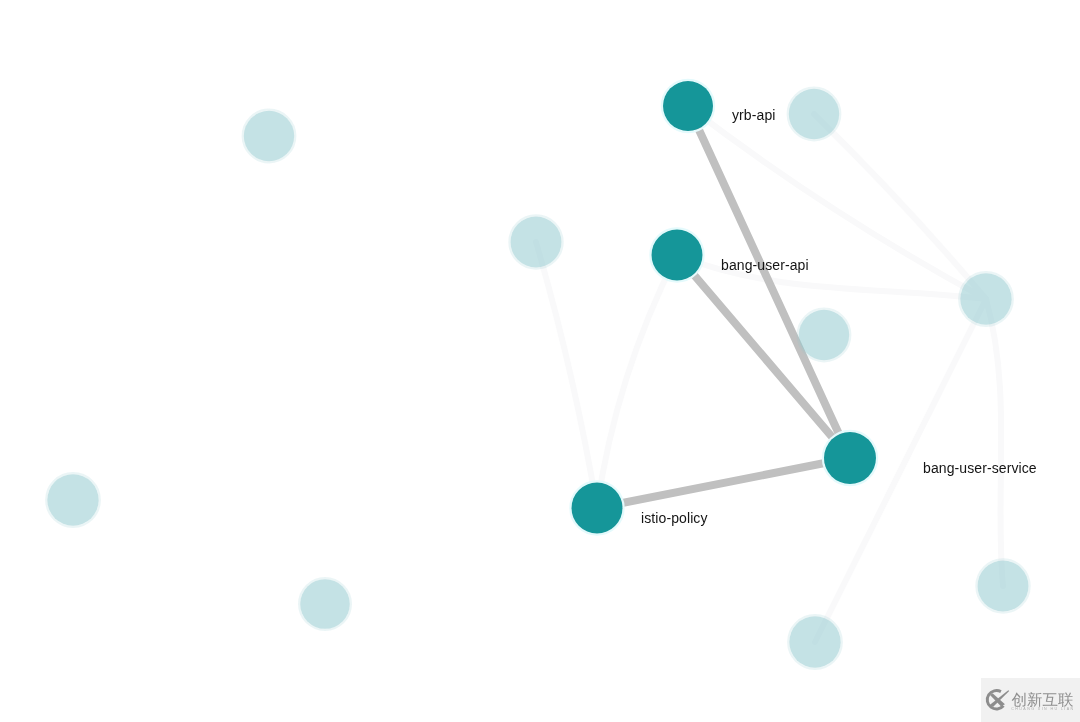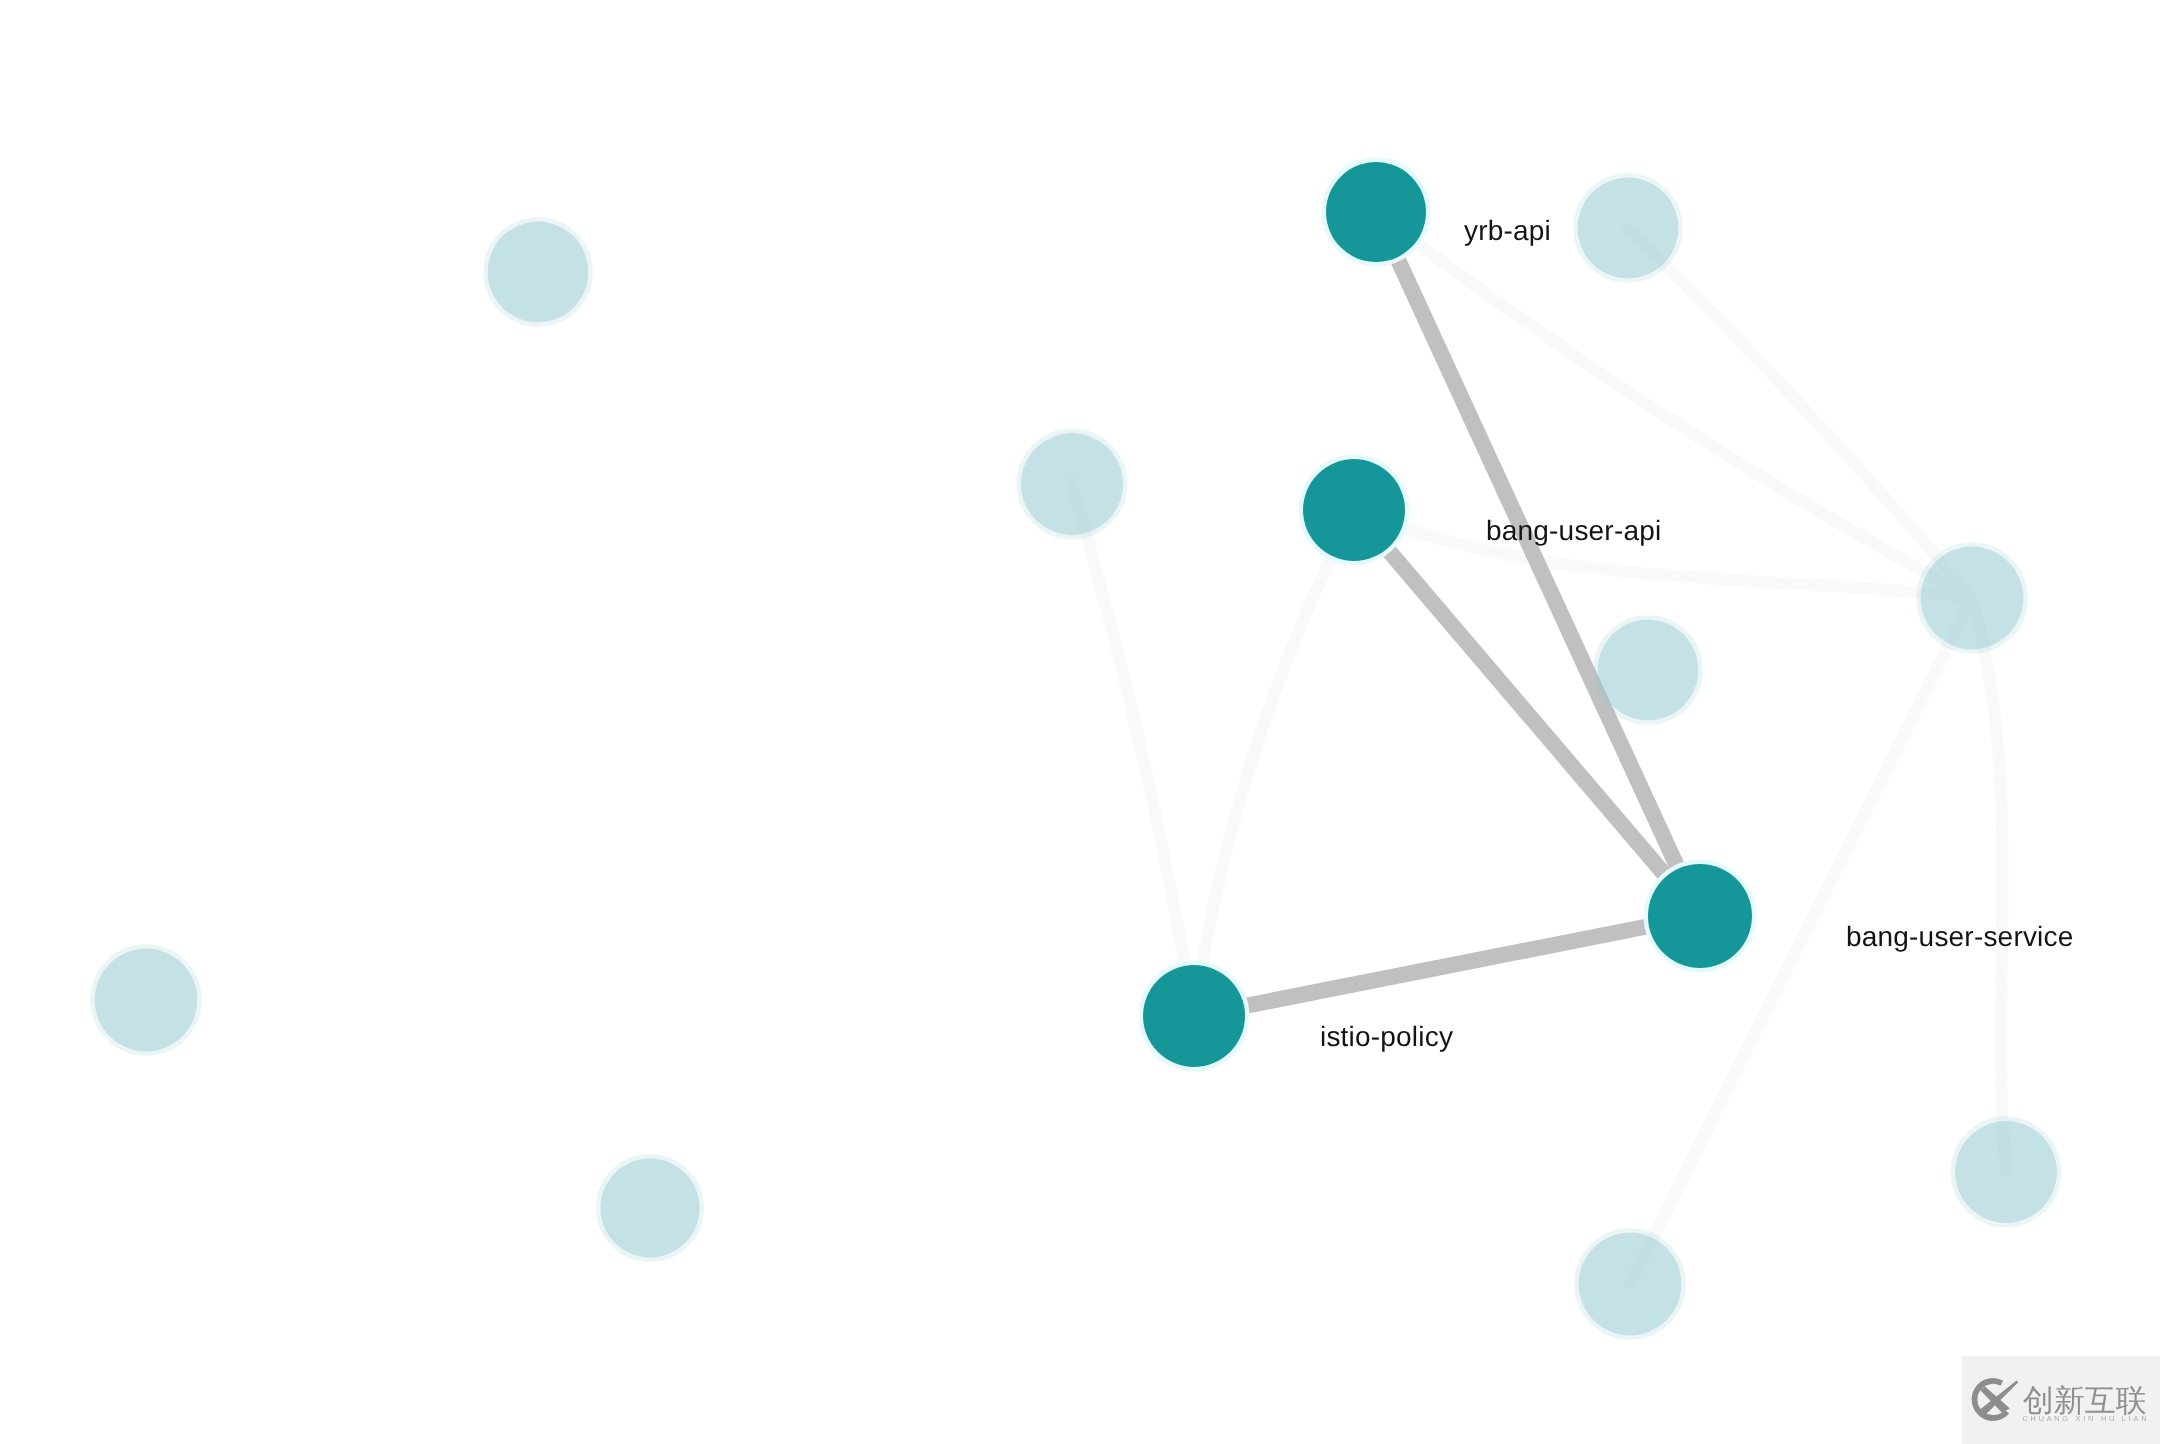--- a/index.html
+++ b/index.html
@@ -78,23 +78,23 @@
         <circle cx="677" cy="255" r="26.6" fill="none" stroke="#e4fafc" stroke-width="2.2"></circle>
         <circle cx="677" cy="255" r="25.5" fill="#159699"></circle>
         <circle cx="850" cy="458" r="27.1" fill="none" stroke="#e4fafc" stroke-width="2.2"></circle>
         <circle cx="850" cy="458" r="26" fill="#159699"></circle>
         <circle cx="597" cy="508" r="26.6" fill="none" stroke="#e4fafc" stroke-width="2.2"></circle>
         <circle cx="597" cy="508" r="25.5" fill="#159699"></circle>
       </g>
   </svg>
   <div id="labels">
       <div class="nodelabel" style="left: 732px; top: 108px;">yrb-api</div>
-      <div class="nodelabel" style="left: 721px; top: 258px; margin-left: 22px;">bang-user-api</div>
+      <div class="nodelabel" style="left: 721px; top: 258px;">bang-user-api</div>
       <div class="nodelabel" style="left: 895px; top: 461px; padding-left: 28px;">bang-user-service</div>
-      <div class="nodelabel" style="left: 660px; top: 511px;">istio-policy</div>
+      <div class="nodelabel" style="left: 641px; top: 511px;">istio-policy</div>
     </div>
 
   <div id="wm-box"></div>
   <svg id="watermark" viewBox="0 0 100 36" xmlns="http://www.w3.org/2000/svg">
     <g fill="#8d8d8d">
       <path fill="none" stroke="#8d8d8d" stroke-width="2.9" d="M16.9 5.6 A9.25 9.25 0 1 0 19.5 19.8"></path>
       <path d="M6.0 9.0 L8.5 7.2 L21.0 18.3 L16.9 20.3 Z"></path>
       <path d="M5.7 19.0 L9.0 21.1 L25.2 5.1 L24.3 4.2 Z"></path>
     </g>
     <text x="27.4" y="19.3" font-size="15.5" fill="#8f8f8f" font-family="'DejaVu Sans', sans-serif">创新互联</text>

